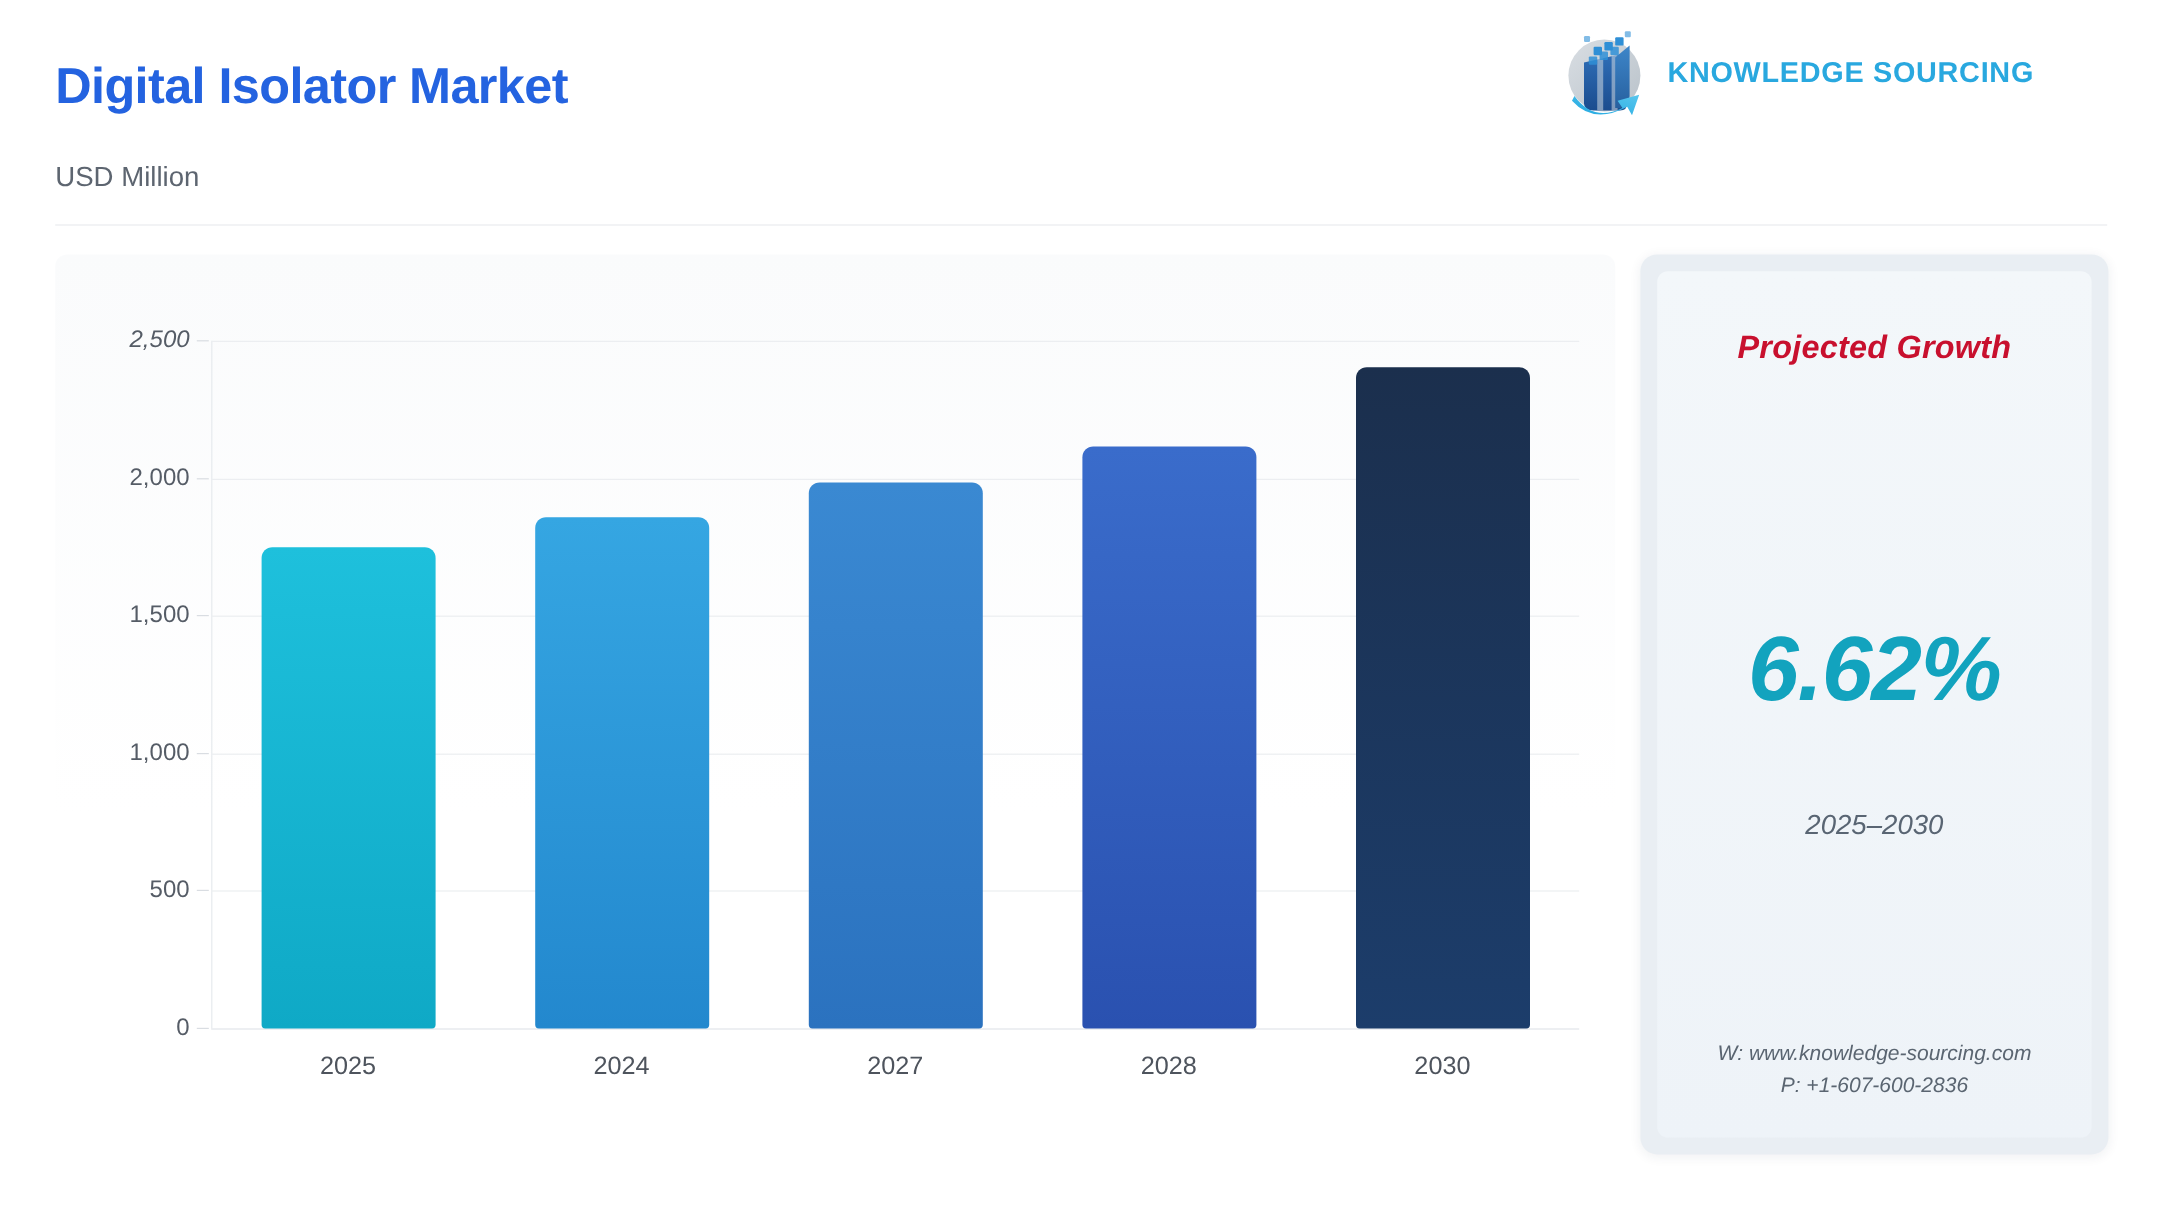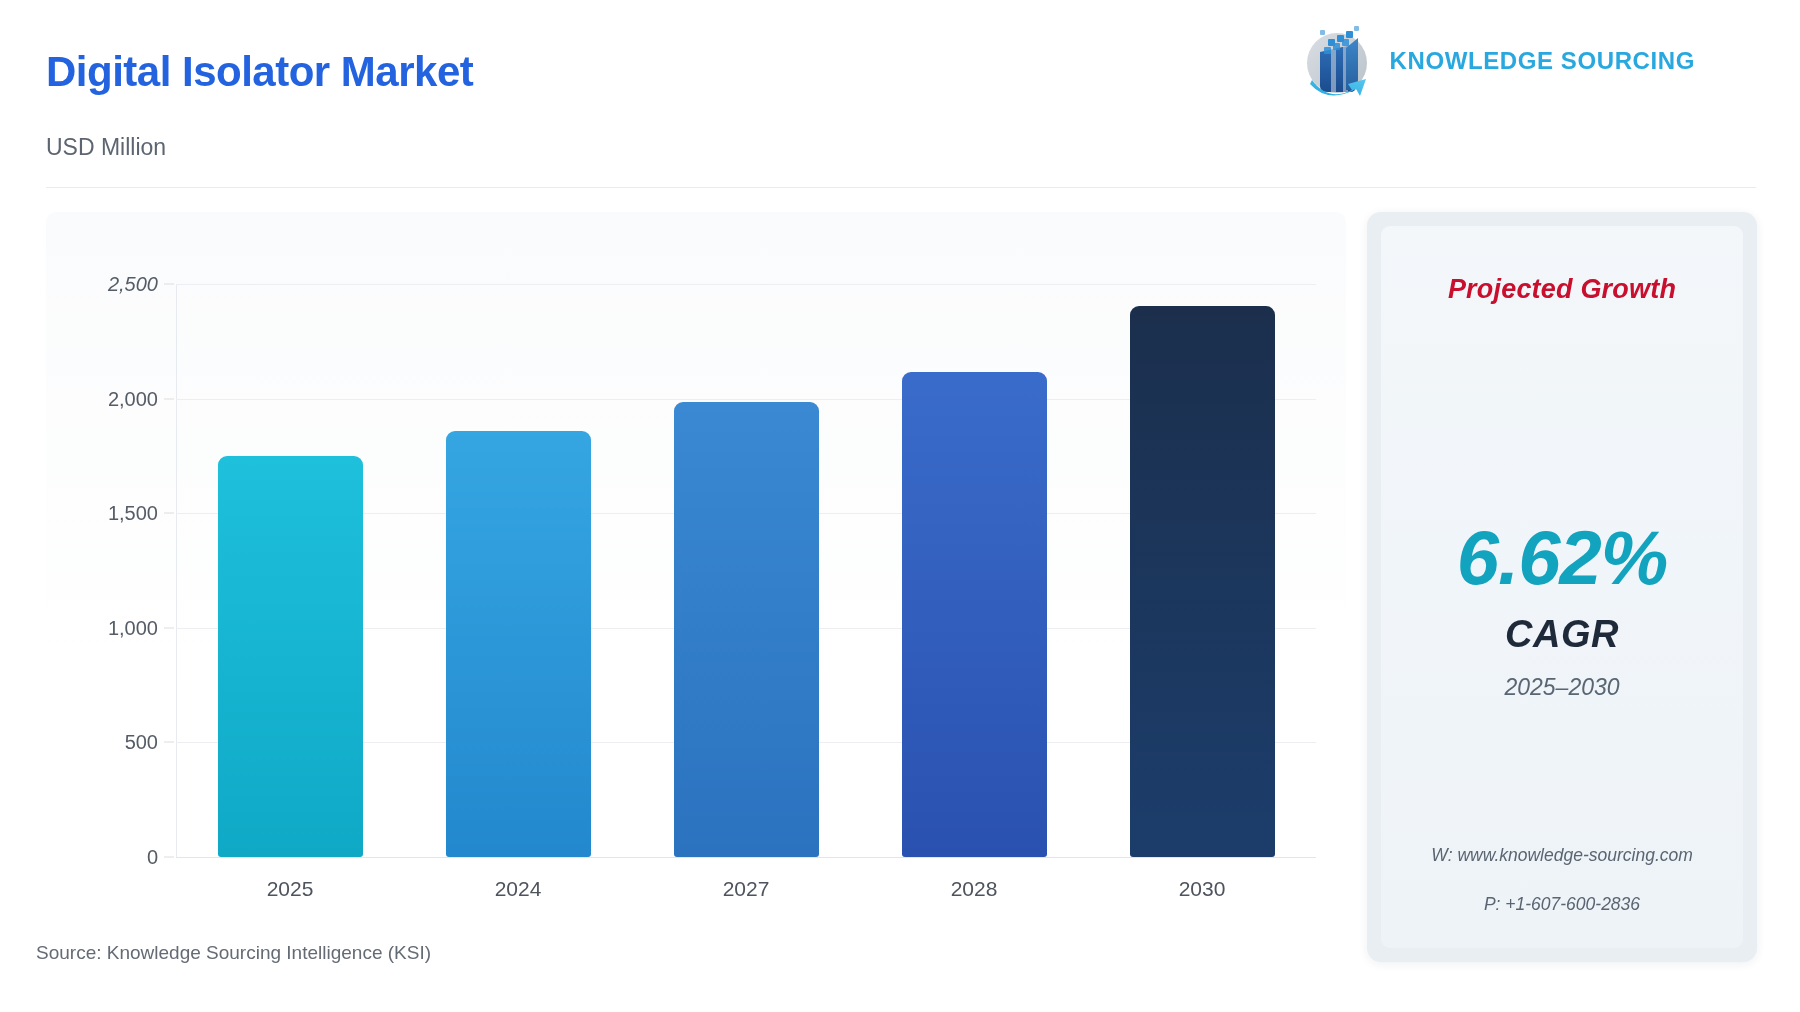--- a/index.html
+++ b/index.html
@@ -119,21 +119,21 @@
     letter-spacing: 0.5px;
   }
   .cagr-period {
     position: absolute; top: 448px; left: 0; width: 100%;
     text-align: center; font-size: 23px; color: #596573;
   }
   .contact {
     position: absolute; bottom: 30px; left: 0; width: 100%;
     text-align: center; color: #5a6571; font-size: 17.5px; line-height: 1.55;
   }
-  .contact div { white-space: nowrap; margin-top: 22px; }
+  .contact div { white-space: nowrap; }
 </style>
 </head>
 <body>
 
 <div class="page">
 
   <div class="header">
     <div class="title">Digital Isolator Market</div>
     <div class="subtitle">USD Million</div>
     <div class="header-rule"></div>
@@ -216,27 +216,25 @@
         <div class="xlabel" style="left: 953.5px;">2030</div>
       </div>
   <div class="ytickmark" style="top: 645px;"></div>
       <div class="ytickmark" style="top: 530.4px;"></div>
       <div class="ytickmark" style="top: 415.8px;"></div>
       <div class="ytickmark" style="top: 301.2px;"></div>
       <div class="ytickmark" style="top: 186.6px;"></div>
       <div class="ytickmark" style="top: 72px;"></div>
     </div>
 
-  <div class="source">Source: Knowledge Sourcing Intelligence (KSI)</div>
 
   <div class="side-panel">
     <div class="side-inner">
       <div class="panel-title">Projected Growth</div>
       <div class="cagr-value">6.62%</div>
-      <div class="cagr-label">CAGR</div>
       <div class="cagr-period">2025–2030</div>
       <div class="contact">
         <div>W: www.knowledge-sourcing.com</div>
         <div>P: +1-607-600-2836</div>
       </div>
     </div>
   </div>
 
 </div>
 

